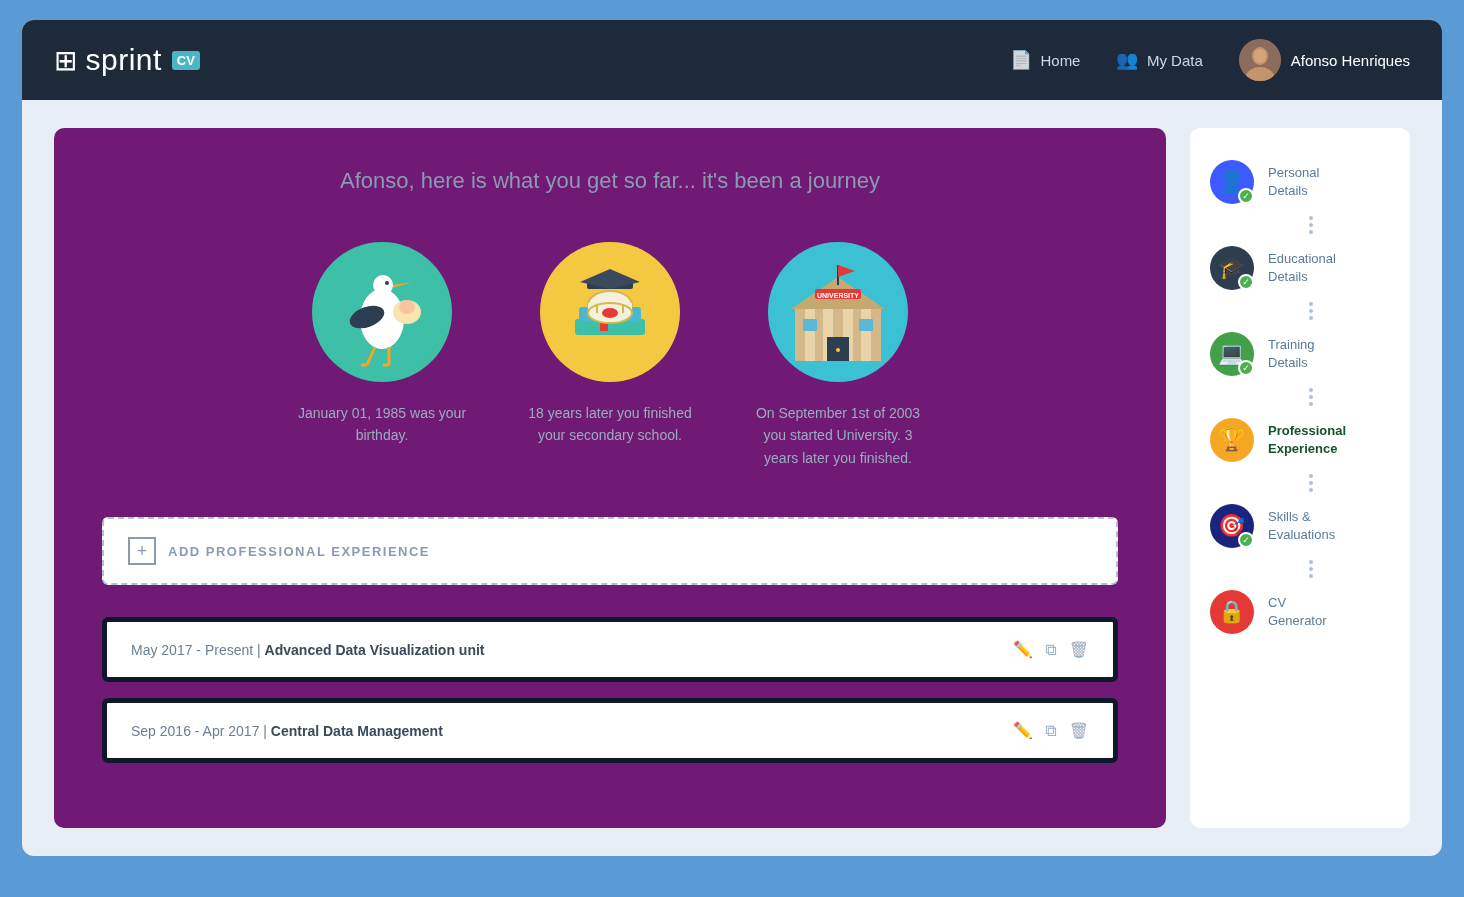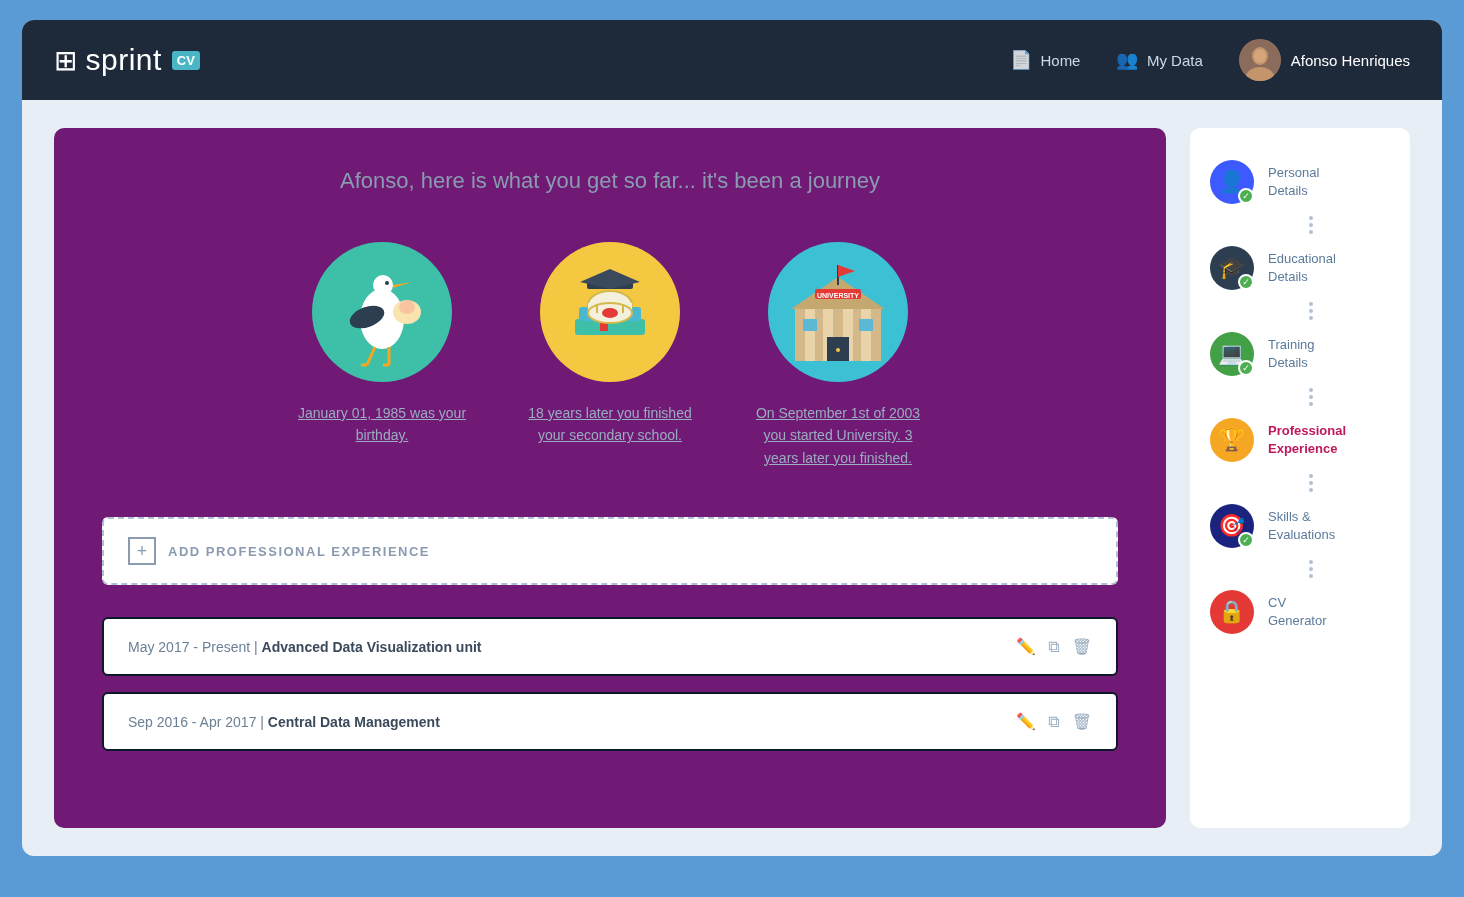--- a/index.html
+++ b/index.html
@@ -129,21 +129,20 @@
       overflow: hidden;
     }
     .circle-green { background: #3dbfa8; }
     .circle-yellow { background: #f5c842; }
     .circle-teal { background: #3cc0d4; }
     .timeline-desc {
       text-align: center;
       color: #9aacbf;
       font-size: 14px;
       line-height: 1.6;
-      text-decoration: underline;
     }
     
     .add-experience-btn {
       border: 2px dashed #b0c0d4;
       border-radius: 6px;
       padding: 18px 24px;
       display: flex;
       align-items: center;
       gap: 12px;
       cursor: pointer;
@@ -165,21 +164,21 @@
     .add-label {
       font-size: 13px;
       font-weight: 700;
       letter-spacing: 1.5px;
       color: #8a9bb0;
       text-transform: uppercase;
       text-align: right;
     }
     
     .experience-item {
-      border: 2px solid #0f172a;
+      border: 5px solid #0f172a;
       border-radius: 6px;
       padding: 18px 24px;
       margin-bottom: 16px;
       display: flex;
       align-items: center;
       justify-content: space-between;
       background: white;
     }
     .exp-text {
       font-size: 14px;
@@ -242,21 +241,21 @@
       color: white;
       border: 2px solid white;
     }
     .sidebar-label {
       font-size: 13px;
       color: #5b7a9a;
       line-height: 1.4;
     }
     .sidebar-label.active {
       font-weight: 700;
-      color: #be185d;
+      color: #14532d;
     }
     .sidebar-dots {
       display: flex;
       flex-direction: column;
       gap: 3px;
       align-items: center;
       padding: 4px 0;
       margin-left: 21px;
     }
     .dot {

